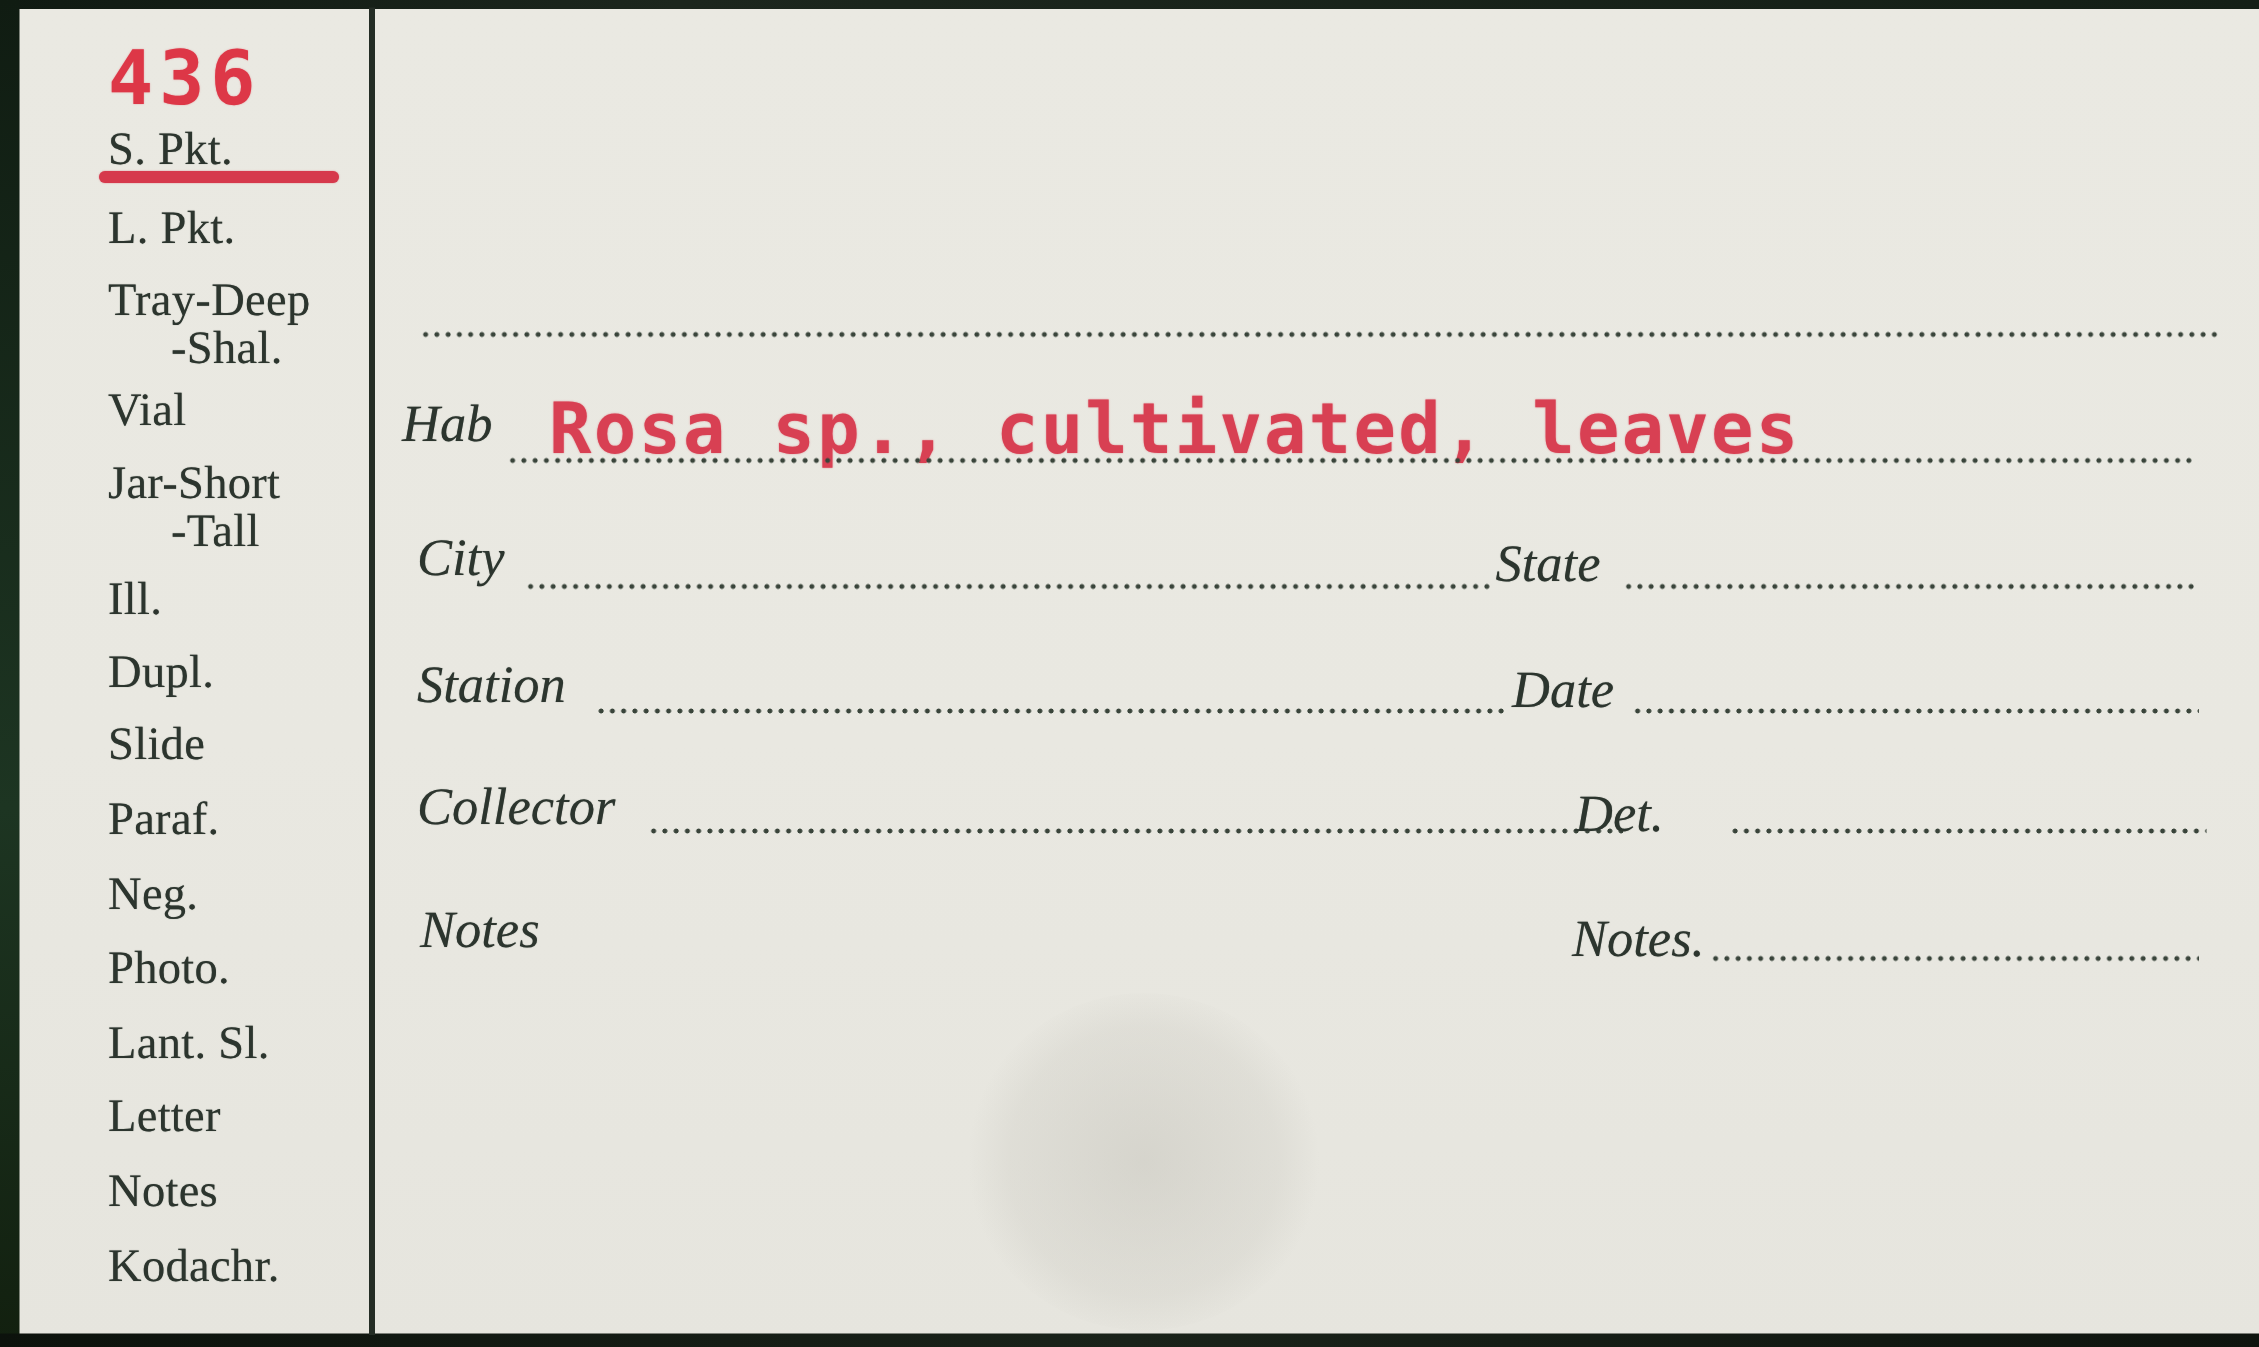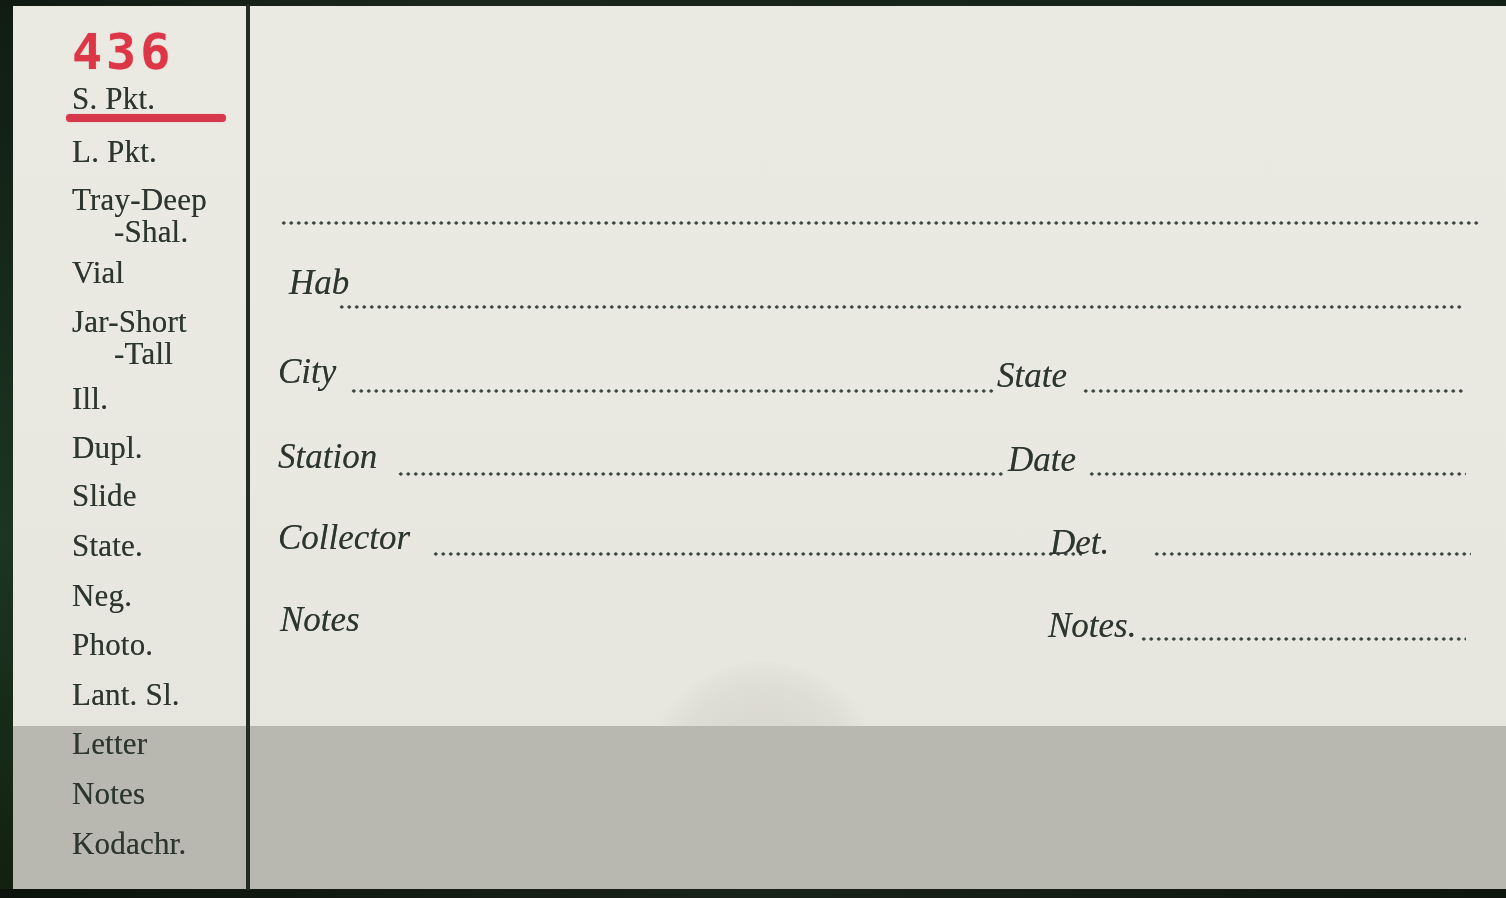--- a/index.html
+++ b/index.html
@@ -1,18 +1,18 @@
 <!DOCTYPE html>
 <html><head>
 <meta charset="utf-8">
 <style>
   html,body{margin:0;padding:0;}
   body{width:1506px;height:898px;overflow:hidden;background:#b9b8b0;}
   #card{
-    position:relative;width:1506px;height:726px;
+    position:relative;width:1506px;height:898px;
     background:linear-gradient(180deg,#eae9e2 0%,#e9e8e1 55%,#e6e5de 100%);
     font-family:"Liberation Serif", serif;color:#2c352e;
   }
   
   .edge{position:absolute;background:#16211a;}
   #edge-top{left:0;top:0;width:1506px;height:6px;background:linear-gradient(90deg,#101a12,#1c261d 30%,#141f16);}
   #edge-left{left:0;top:0;width:13px;height:898px;background:linear-gradient(180deg,#101c12,#1d3522 60%,#12200f);}
   #edge-bottom{left:0;top:889px;width:1506px;height:9px;background:linear-gradient(90deg,#0c120c,#1a231a 50%,#0e140e);}
   
   #divider{position:absolute;left:246px;top:5px;width:4px;height:885px;background:#242d25;}
@@ -55,32 +55,33 @@
   <div id="pkt-underline"></div>
   <div class="sb" style="top:135px">L. Pkt.</div>
   <div class="sb" style="top:183px">Tray-Deep</div>
   <div class="sb ind" style="top:215px">-Shal.</div>
   <div class="sb" style="top:256px">Vial</div>
   <div class="sb" style="top:305px">Jar-Short</div>
   <div class="sb ind" style="top:337px">-Tall</div>
   <div class="sb" style="top:382px">Ill.</div>
   <div class="sb" style="top:431px">Dupl.</div>
   <div class="sb" style="top:479px">Slide</div>
-  <div class="sb" style="top:529px">State.</div>
+  <div class="sb" style="top:529px">Paraf.</div>
   <div class="sb" style="top:579px">Neg.</div>
   <div class="sb" style="top:628px">Photo.</div>
   <div class="sb" style="top:678px">Lant. Sl.</div>
   <div class="sb" style="top:727px">Letter</div>
   <div class="sb" style="top:777px">Notes</div>
   <div class="sb" style="top:827px">Kodachr.</div>
 
 
   <div class="dots" style="left:280px;top:221px;width:1200px"></div>
 
-  <div class="lbl" style="left:289px;top:263px">Hab</div>
+  <div class="lbl" style="left:268px;top:263px">Hab</div>
+  <div class="typed" style="left:366px;top:262px">Rosa sp., cultivated, leaves</div>
   <div class="dots" style="left:338px;top:305px;width:1124px"></div>
 
   <div class="lbl" style="left:278px;top:352px">City</div>
   <div class="dots" style="left:350px;top:389px;width:645px"></div>
   <div class="lbl" style="left:997px;top:356px">State</div>
   <div class="dots" style="left:1082px;top:389px;width:384px"></div>
 
   <div class="lbl" style="left:278px;top:437px">Station</div>
   <div class="dots" style="left:397px;top:472px;width:607px"></div>
   <div class="lbl" style="left:1008px;top:440px">Date</div>

